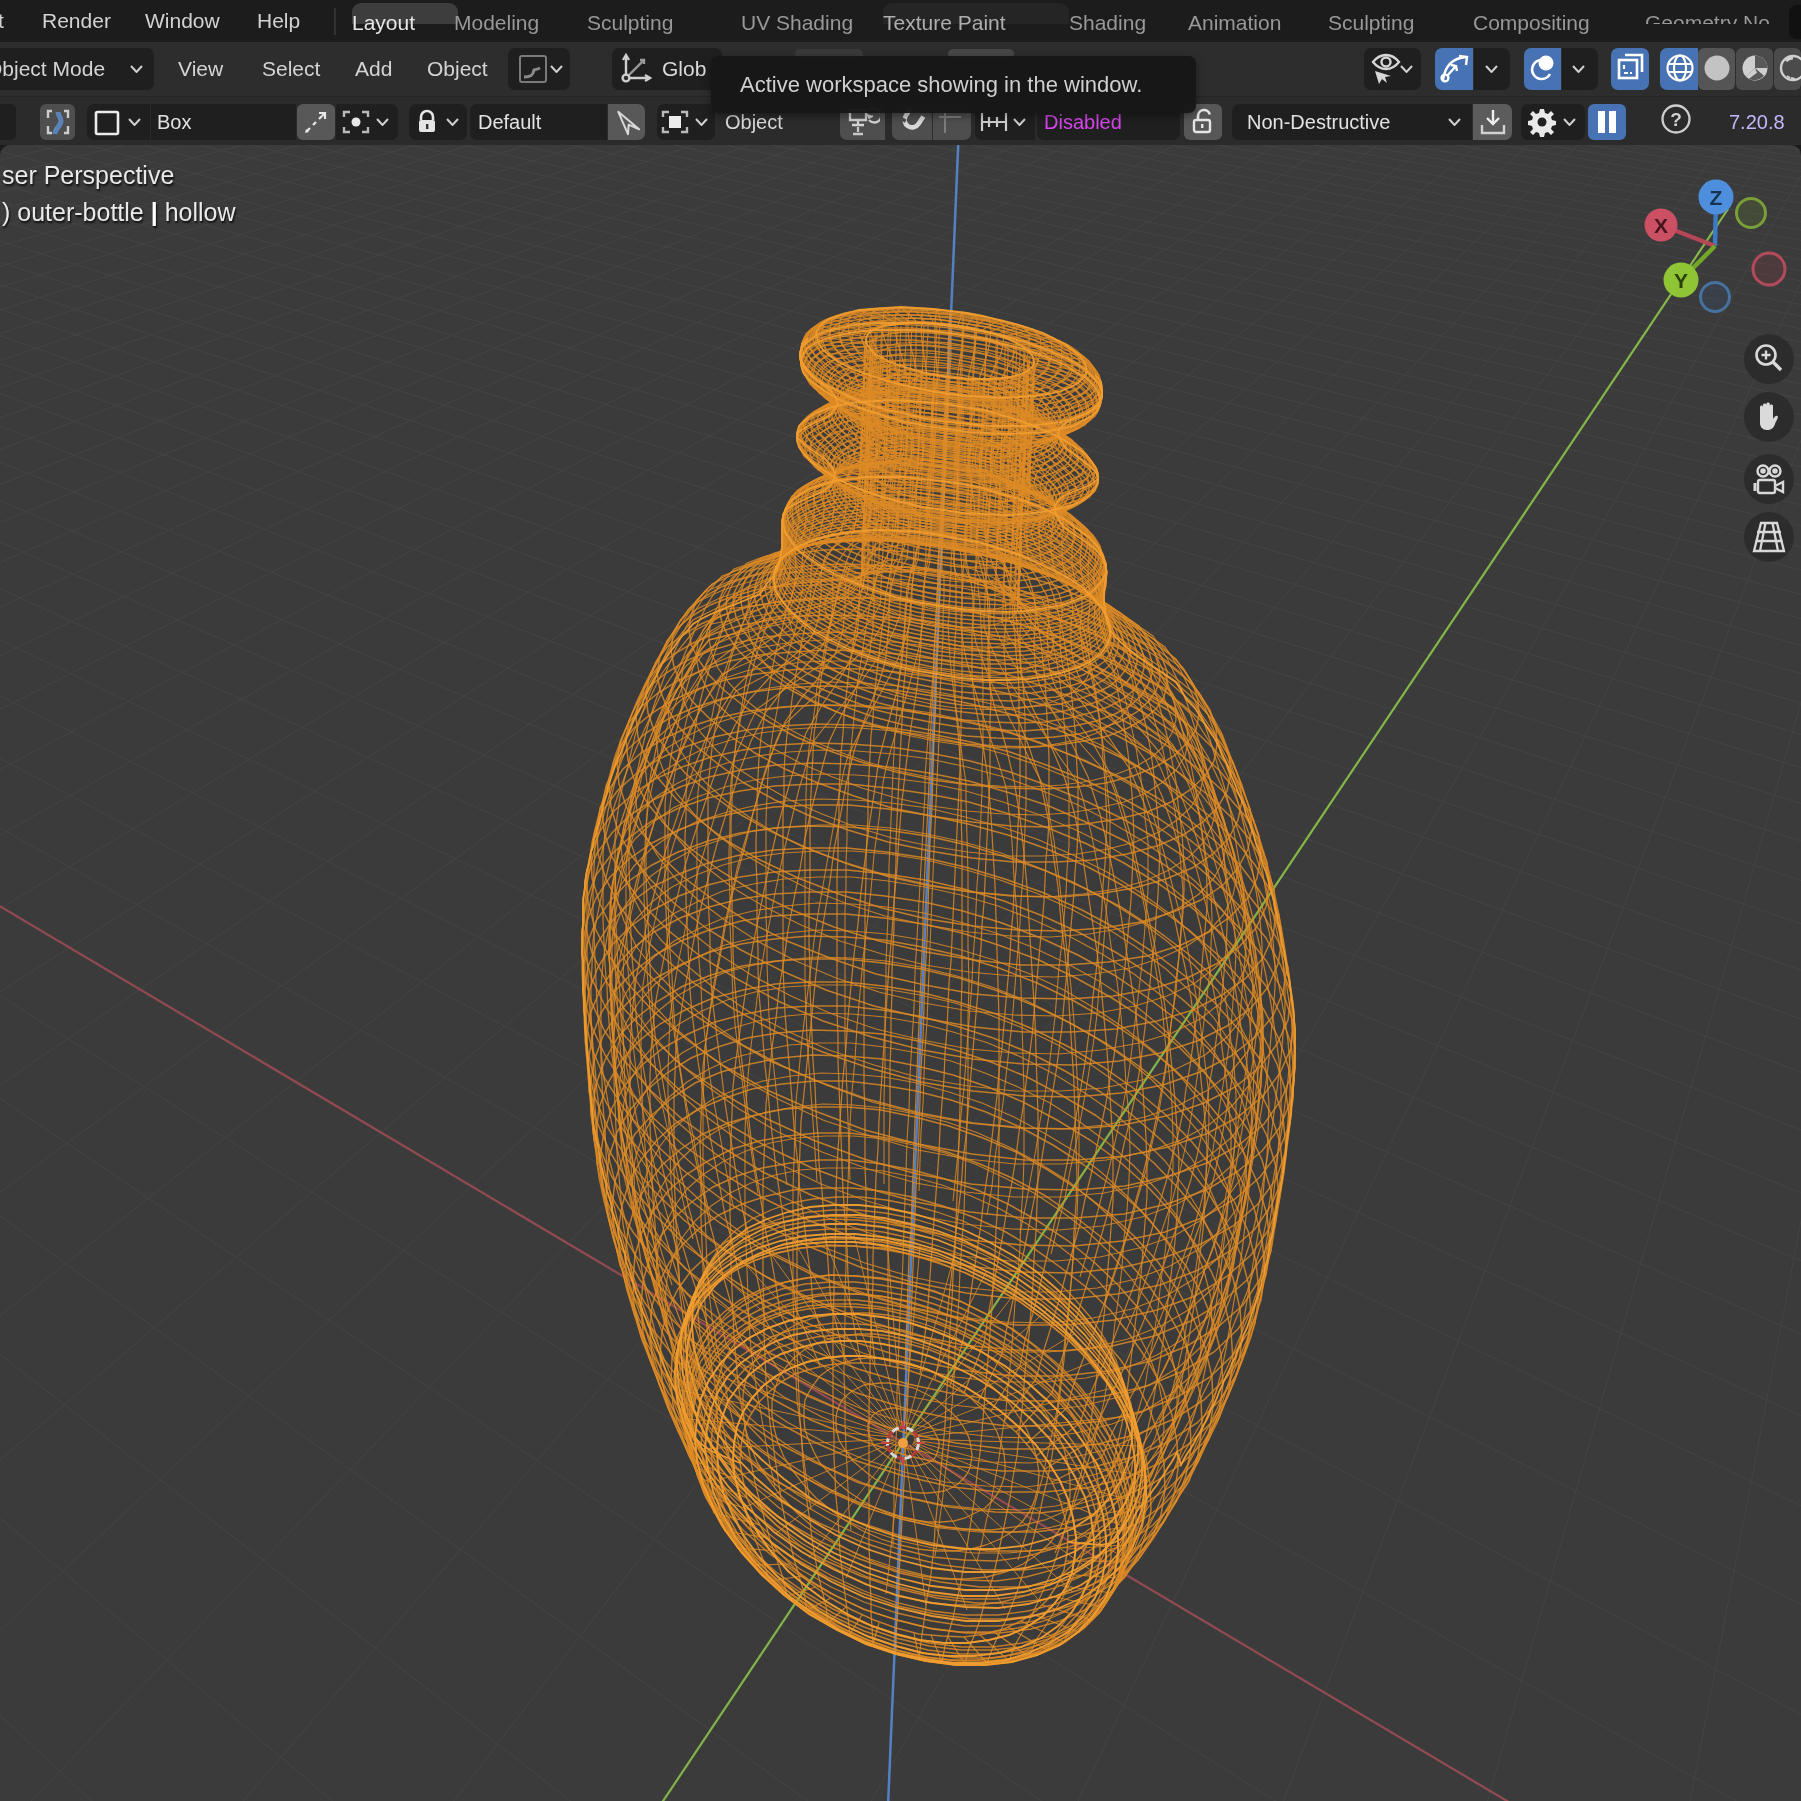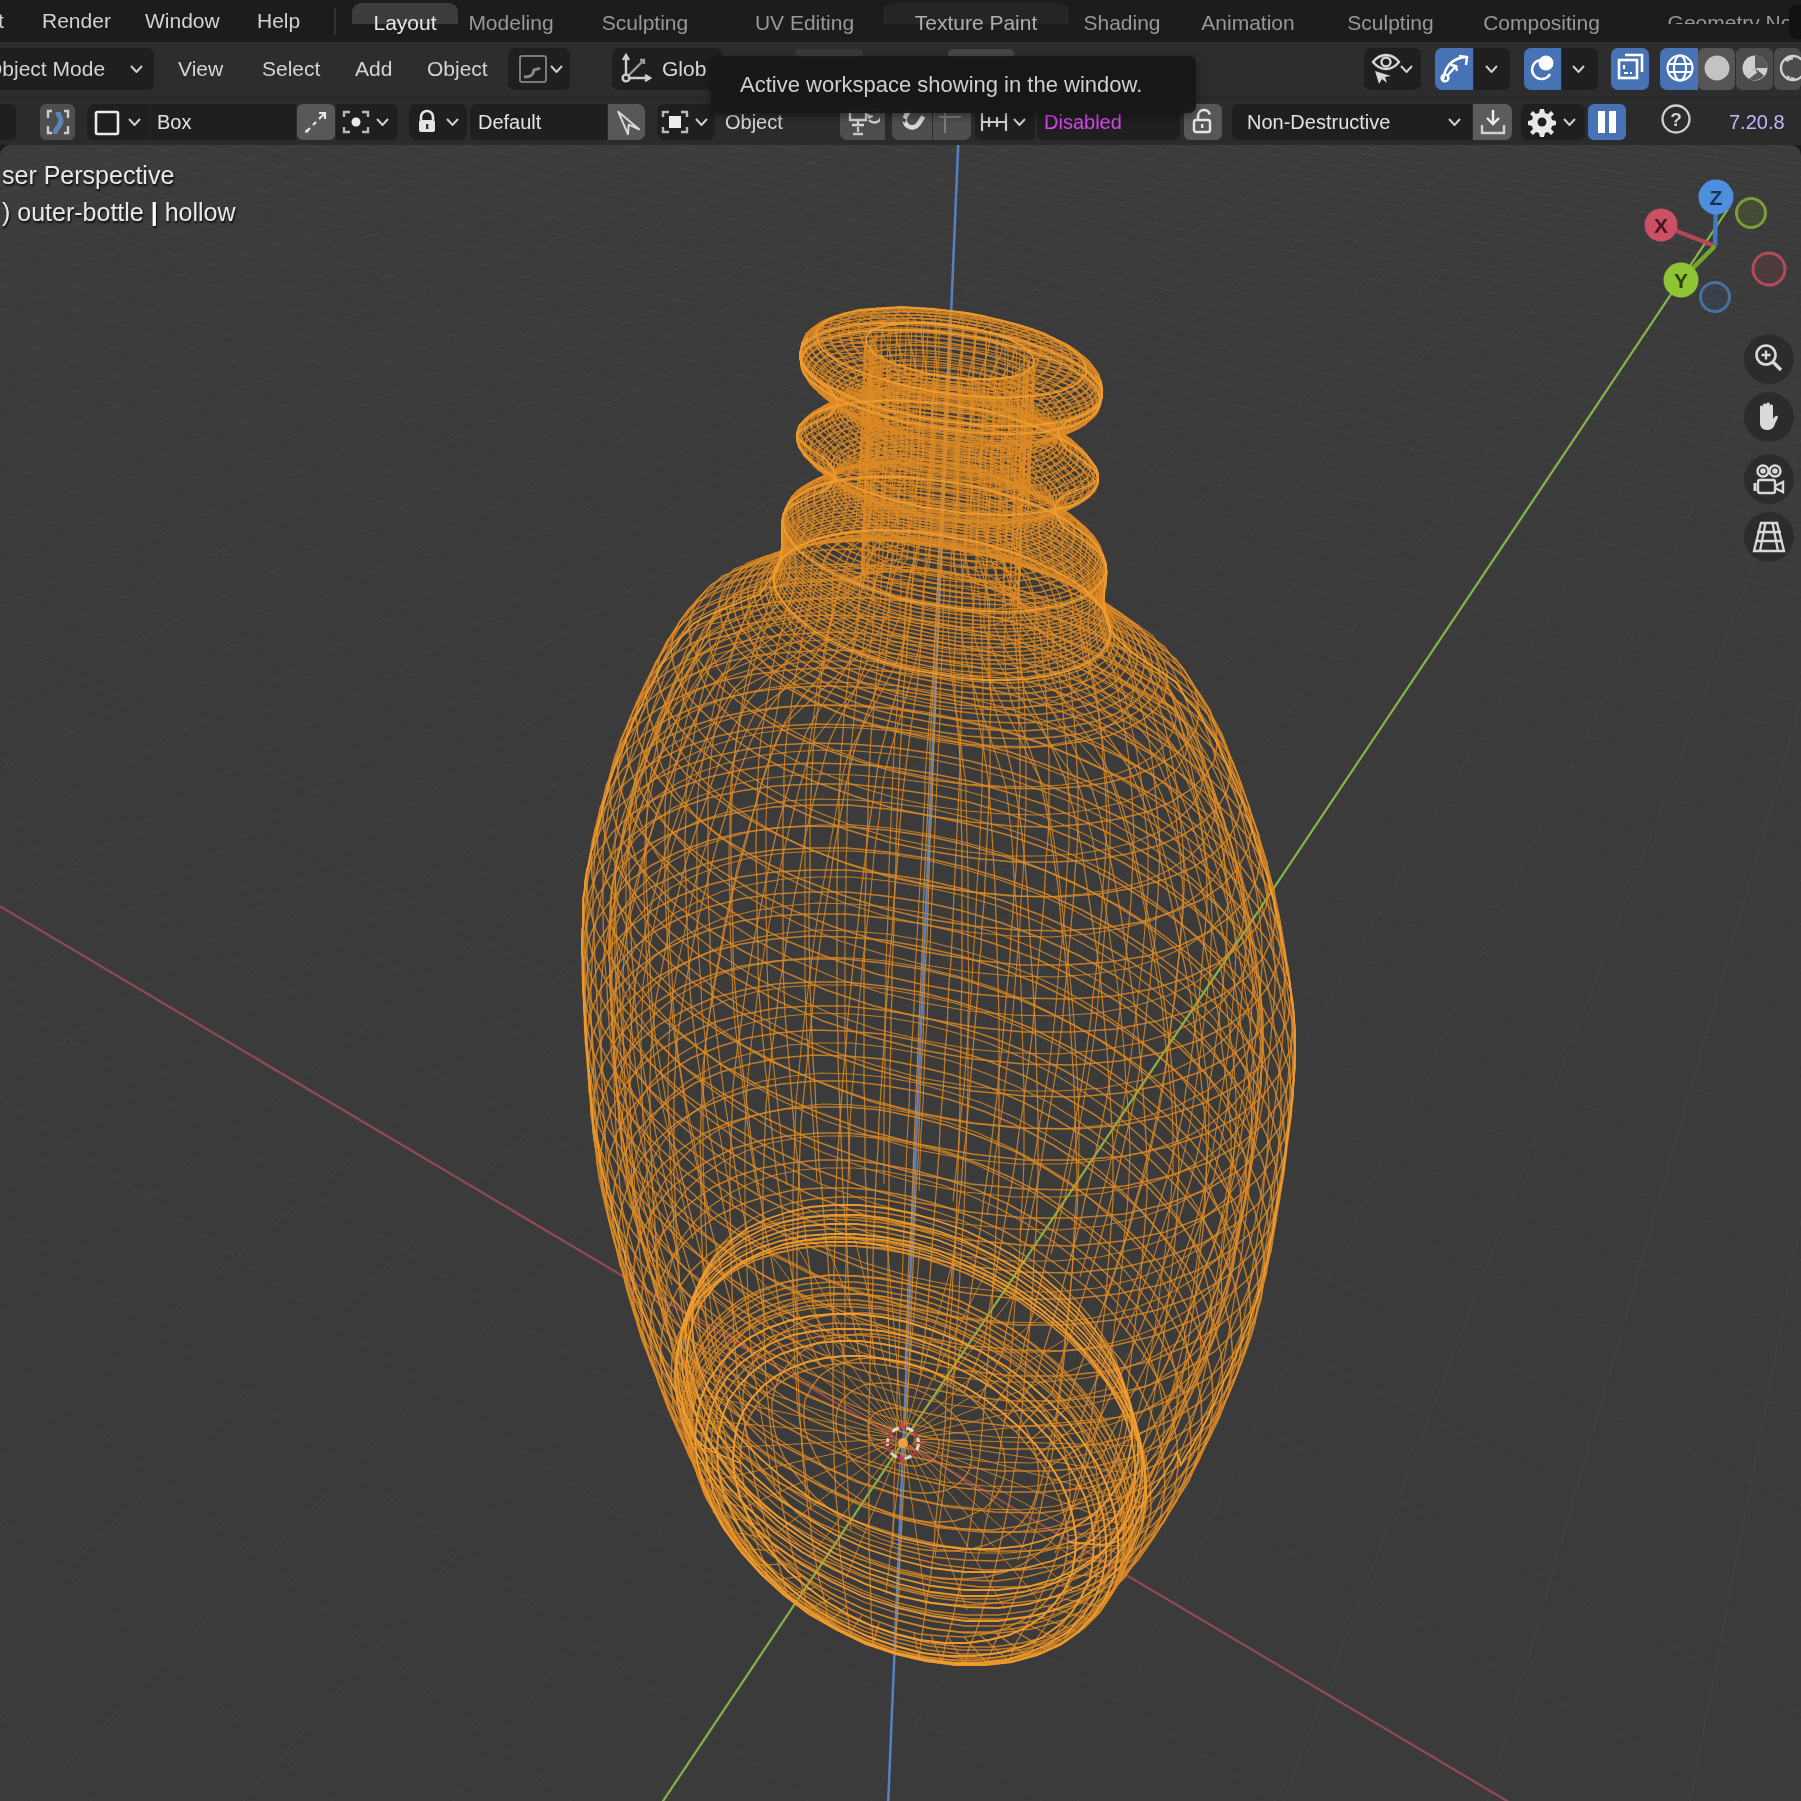--- a/index.html
+++ b/index.html
@@ -1,20 +1,20 @@
 <!DOCTYPE html>
 <html><head><meta charset="utf-8"><style>
 *{margin:0;padding:0;box-sizing:border-box}
 html,body{width:1801px;height:1801px;overflow:hidden;background:#1b1b1b;font-family:"Liberation Sans",sans-serif;-webkit-font-smoothing:antialiased}
 .r1{position:absolute;left:0;top:0;width:1801px;height:42px;background:#1c1c1c}
 .r2{position:absolute;left:0;top:42px;width:1801px;height:54px;background:#2d2d2d}
 .r3{position:absolute;left:0;top:96px;width:1801px;height:49px;background:#2b2b2b;border-top:1px solid #242424}
 .vp{position:absolute;left:0;top:145px;width:1801px;height:1656px;background:#3b3b3b;border-radius:10px 10px 0 0;overflow:hidden}
 .mtxt{position:absolute;top:0;height:42px;line-height:42px;font-size:21px;color:#d2d2d2}
-.tab{position:absolute;top:3px;height:21px;line-height:39px;font-size:21px;color:#989898;text-align:center}
+.tab{position:absolute;top:3px;height:21px;line-height:39px;font-size:21px;color:#989898;text-align:left}
 .tabon{background:#3d3d3d;border-radius:9px 9px 0 0;color:#e7e7e7}
 .tabhov{background:#252525;border-radius:9px 9px 0 0;color:#aeaeae}
 .m2{position:absolute;top:0;height:54px;line-height:54px;font-size:21px;color:#d4d4d4}
 .dd{position:absolute;background:#1f1f1f;border-radius:7px}
 .btn{position:absolute;border-radius:6px}
 .chev{position:absolute;width:13px;height:8px}
 .t3{position:absolute;font-size:20px;color:#e2e2e2;line-height:37px;height:37px}
 .tooltip{position:absolute;left:711px;top:56px;width:485px;height:57px;background:rgba(23,23,23,0.97);border-radius:7px;box-shadow:0 3px 8px rgba(0,0,0,0.4);z-index:30;font-size:22px;color:#cfcfcf;line-height:57px;padding-left:29px}
 .ovl{position:absolute;color:#e9e9e9;font-size:25px;text-shadow:1px 2px 2px rgba(0,0,0,0.8);z-index:5}
 .navb{position:absolute;width:50px;height:50px;border-radius:25px;background:rgba(42,42,42,0.82);z-index:6}
@@ -805,21 +805,21 @@
 </div>
 <div class="r1">
  <div class="mtxt" style="left:-2px">t</div>
  <div class="mtxt" style="left:42px">Render</div>
  <div class="mtxt" style="left:145px">Window</div>
  <div class="mtxt" style="left:257px">Help</div>
  <div style="position:absolute;left:334px;top:8px;width:2px;height:27px;background:#323232"></div>
  <div class="tab tabon" style="left:352px;width:106px">Layout</div>
  <div class="tab" style="left:454px;width:114px">Modeling</div>
  <div class="tab" style="left:587px;width:116px">Sculpting</div>
- <div class="tab" style="left:741px;width:127px">UV Editing</div>
+ <div class="tab" style="left:741px;width:127px">UV Shading</div>
  <div class="tab tabhov" style="left:883px;width:186px">Texture Paint</div>
  <div class="tab" style="left:1069px;width:106px">Shading</div>
  <div class="tab" style="left:1188px;width:120px">Animation</div>
  <div class="tab" style="left:1328px;width:125px">Sculpting</div>
  <div class="tab" style="left:1473px;width:137px">Compositing</div>
  <div class="tab" style="left:1645px;width:170px;overflow:hidden">Geometry No</div>
  <div style="position:absolute;right:-6px;top:5px;width:18px;height:34px;background:#111;border-radius:8px 0 0 8px"></div>
 </div>
 <div class="r2">
  <div class="dd" style="left:-12px;top:6px;width:166px;height:42px"></div>

